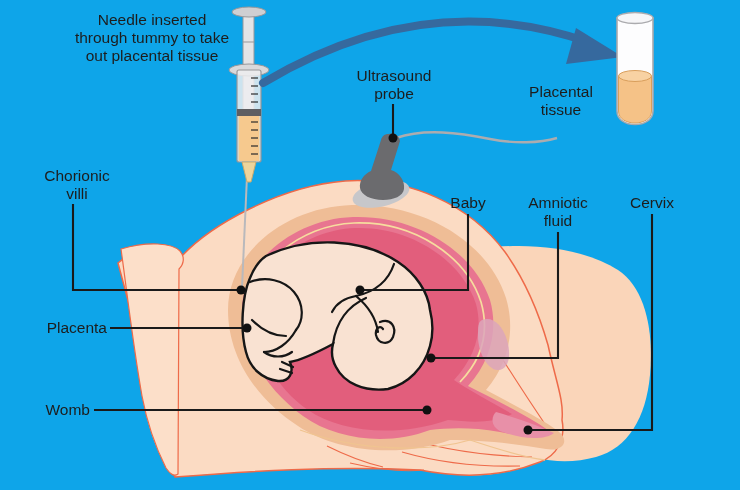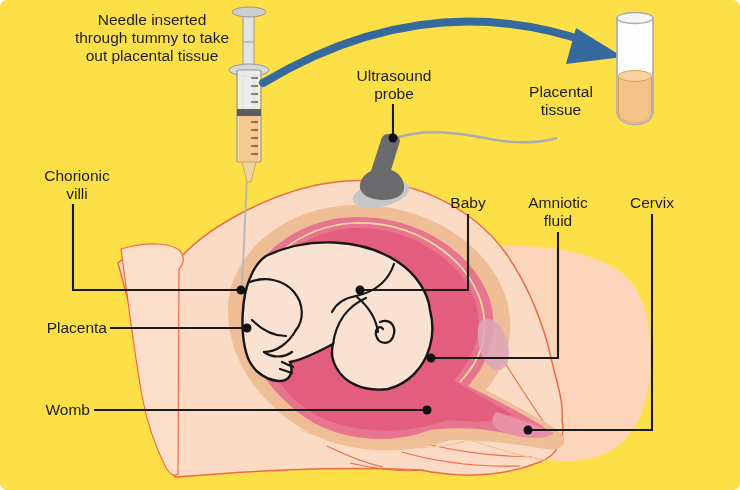--- a/index.html
+++ b/index.html
@@ -1,19 +1,18 @@
 <!DOCTYPE html>
 <html><head>
 <meta charset="utf-8">
 <style>
   html,body{margin:0;padding:0;background:#ffffff;}
   .stage{
-    position:relative;width:740px;height:490px;background:#fde047;overflow:hidden;
+    position:relative;width:740px;height:490px;background:#0ea5e9;overflow:hidden;
     font-family:"Liberation Sans","DejaVu Sans",sans-serif;
-    border-radius:7px;
   }
   .stage svg{position:absolute;left:0;top:0;}
   text{
     font-family:"Liberation Sans","DejaVu Sans",sans-serif;
     font-size:15.5px;fill:#1d1d1d;
   }
   .leader{stroke:#1a1a1a;stroke-width:2.1;fill:none;}
   .dot{fill:#111111;stroke:none;}
   .coral-thin{stroke:#ee6a49;stroke-width:1.1;fill:none;}
   .pale-line{stroke:#f0c490;stroke-width:1.3;fill:none;}

